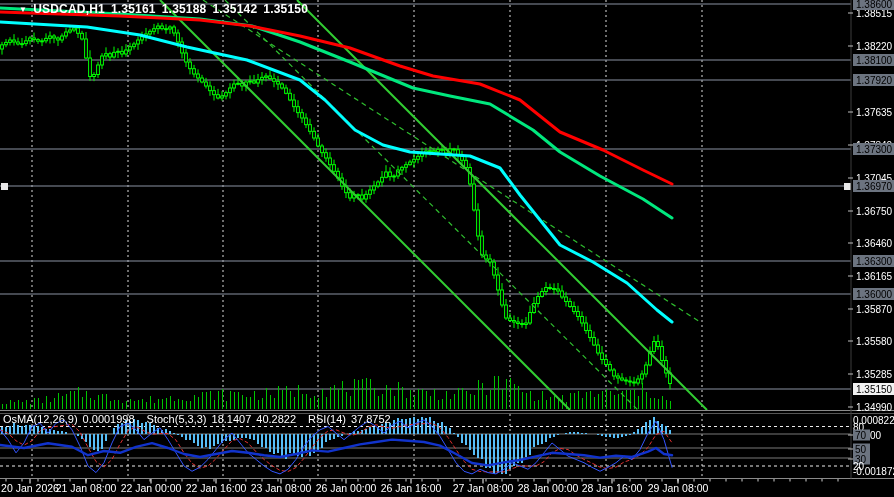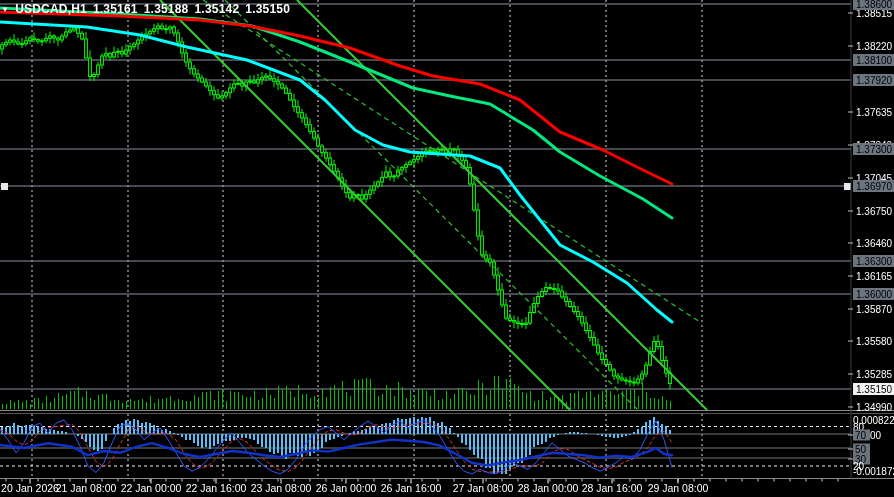--- a/index.html
+++ b/index.html
@@ -1,19 +1,19 @@
 <!DOCTYPE html>
 <html><head>
 <meta charset="utf-8">
 <style>
   html,body{margin:0;padding:0;background:#000;}
   #screen{position:relative;width:894px;height:497px;background:#000;overflow:hidden;
           font-family:"Liberation Sans",sans-serif;}
   #cv{position:absolute;left:0;top:0;}
-  .title-row{position:absolute;left:1px;top:2px;color:#fff;font-size:12px;font-weight:700;
+  .title-row{position:absolute;left:19px;top:2px;color:#fff;font-size:12px;font-weight:700;
              white-space:nowrap;letter-spacing:.2px;}
   .title-row .tri{font-size:8px;margin-right:6px;font-weight:400;position:relative;top:-1px;}
   .title-row span.v{margin-left:6px;}
   .ind-row{position:absolute;left:3px;top:413px;color:#fff;font-size:11px;white-space:nowrap;}
   .ind-row span.gap{margin-left:12px;}
   .ind-row span.v{margin-left:5px;}
 </style>
 </head>
 <body>
 
@@ -887,13 +887,16 @@
         <text x="612" y="492" fill="#FFF" font-size="10.5" font-family="&quot;Liberation Sans&quot;,sans-serif" text-anchor="middle" font-weight="400">28 Jan 16:00</text>
         <line x1="678" y1="479" x2="678" y2="483.5" stroke="#FFF" stroke-width="1"></line>
         <text x="678" y="492" fill="#FFF" font-size="10.5" font-family="&quot;Liberation Sans&quot;,sans-serif" text-anchor="middle" font-weight="400">29 Jan 08:00</text>
       </g>
     </svg>
 
   <div class="title-row">
     <span class="tri">▼</span><span>USDCAD,H1</span><span class="v">1.35161</span><span class="v">1.35188</span><span class="v">1.35142</span><span class="v">1.35150</span>
   </div>
 
+  <div class="ind-row">
+    <span>OsMA(12,26,9)</span><span class="v">0.0001998</span><span class="gap">Stoch(5,3,3)</span><span class="v">18.1407</span><span class="v">40.2822</span><span class="gap">RSI(14)</span><span class="v">37.8752</span>
+  </div>
 </div>
 
 </body></html>

